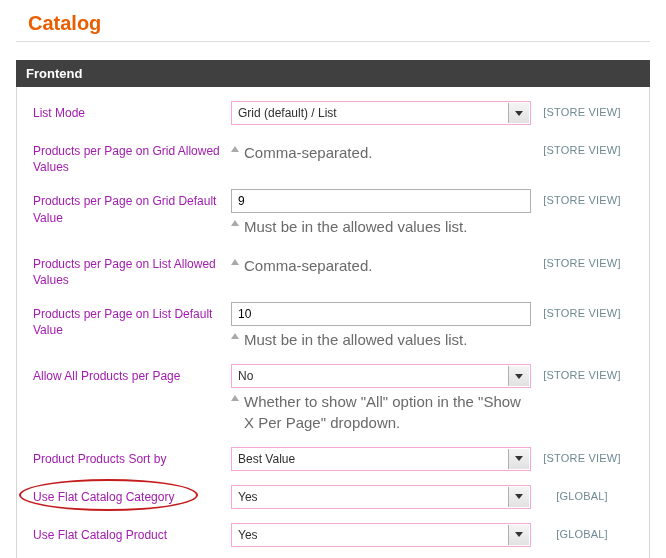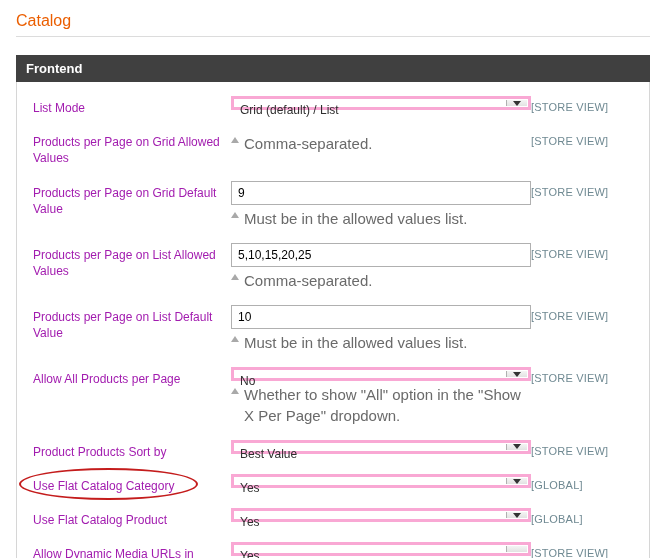--- a/index.html
+++ b/index.html
@@ -8,24 +8,24 @@
     background: #fff;
     font-family: Arial, Helvetica, sans-serif;
     font-size: 12px;
     color: #2f2f2f;
     width: 666px;
   }
   .page {
     padding: 12px 16px 24px 16px;
   }
   .page-title {
-    font-size: 16px;
-    font-weight: normal;
+    font-size: 20px;
+    font-weight: bold;
     color: #eb5e00;
-    margin: 0 0 6px 0;
+    margin: 0 0 6px 12px;
   }
   .title-rule {
     border: none;
     border-top: 1px solid #dcdcdc;
     margin: 0 0 18px 0;
   }
   .section {
     margin-top: 4px;
   }
   .section-header {
@@ -55,21 +55,21 @@
     line-height: 1.35;
     position: relative;
   }
   .field-col {
     flex: 0 0 300px;
     width: 300px;
     position: relative;
   }
   .scope-col {
     flex: 1;
-    text-align: left;
+    text-align: center;
     padding-top: 4px;
   }
   .scope {
     font-size: 11px;
     color: #6f8992;
     letter-spacing: 0.2px;
   }
 
   .text-input {
     width: 100%;
@@ -77,23 +77,23 @@
     border: 1px solid #b0b0b0;
     background: #fff;
     font: inherit;
     padding: 3px 6px;
     height: 24px;
   }
   .select {
     width: 100%;
     box-sizing: border-box;
     position: relative;
-    border: 3px solid #f9a8d4;
+    border: 1px solid #f9a8d4;
     background: #fff;
-    height: 14px;
+    height: 24px;
     padding: 3px 24px 3px 6px;
     cursor: default;
     user-select: none;
     line-height: 16px;
   }
   .select-arrow {
     position: absolute;
     right: 1px;
     top: 1px;
     bottom: 1px;
@@ -164,21 +164,21 @@
         <div class="row">
           <div class="label-col">Products per Page on Grid Default Value</div>
           <div class="field-col"><input type="text" class="text-input" value="9" style=""><div class="hint">
               <div class="tri"></div>
               <span>Must be in the allowed values list.</span>
             </div></div>
           <div class="scope-col"><span class="scope">[STORE VIEW]</span></div>
         </div>
         <div class="row">
           <div class="label-col">Products per Page on List Allowed Values</div>
-          <div class="field-col"><input type="text" class="text-input" value="5,10,15,20,25" style=""><div class="hint">
+          <div class="field-col"><div class="hint">
               <div class="tri"></div>
               <span>Comma-separated.</span>
             </div></div>
           <div class="scope-col"><span class="scope">[STORE VIEW]</span></div>
         </div>
         <div class="row">
           <div class="label-col">Products per Page on List Default Value</div>
           <div class="field-col"><input type="text" class="text-input" value="10" style=""><div class="hint">
               <div class="tri"></div>
               <span>Must be in the allowed values list.</span>

